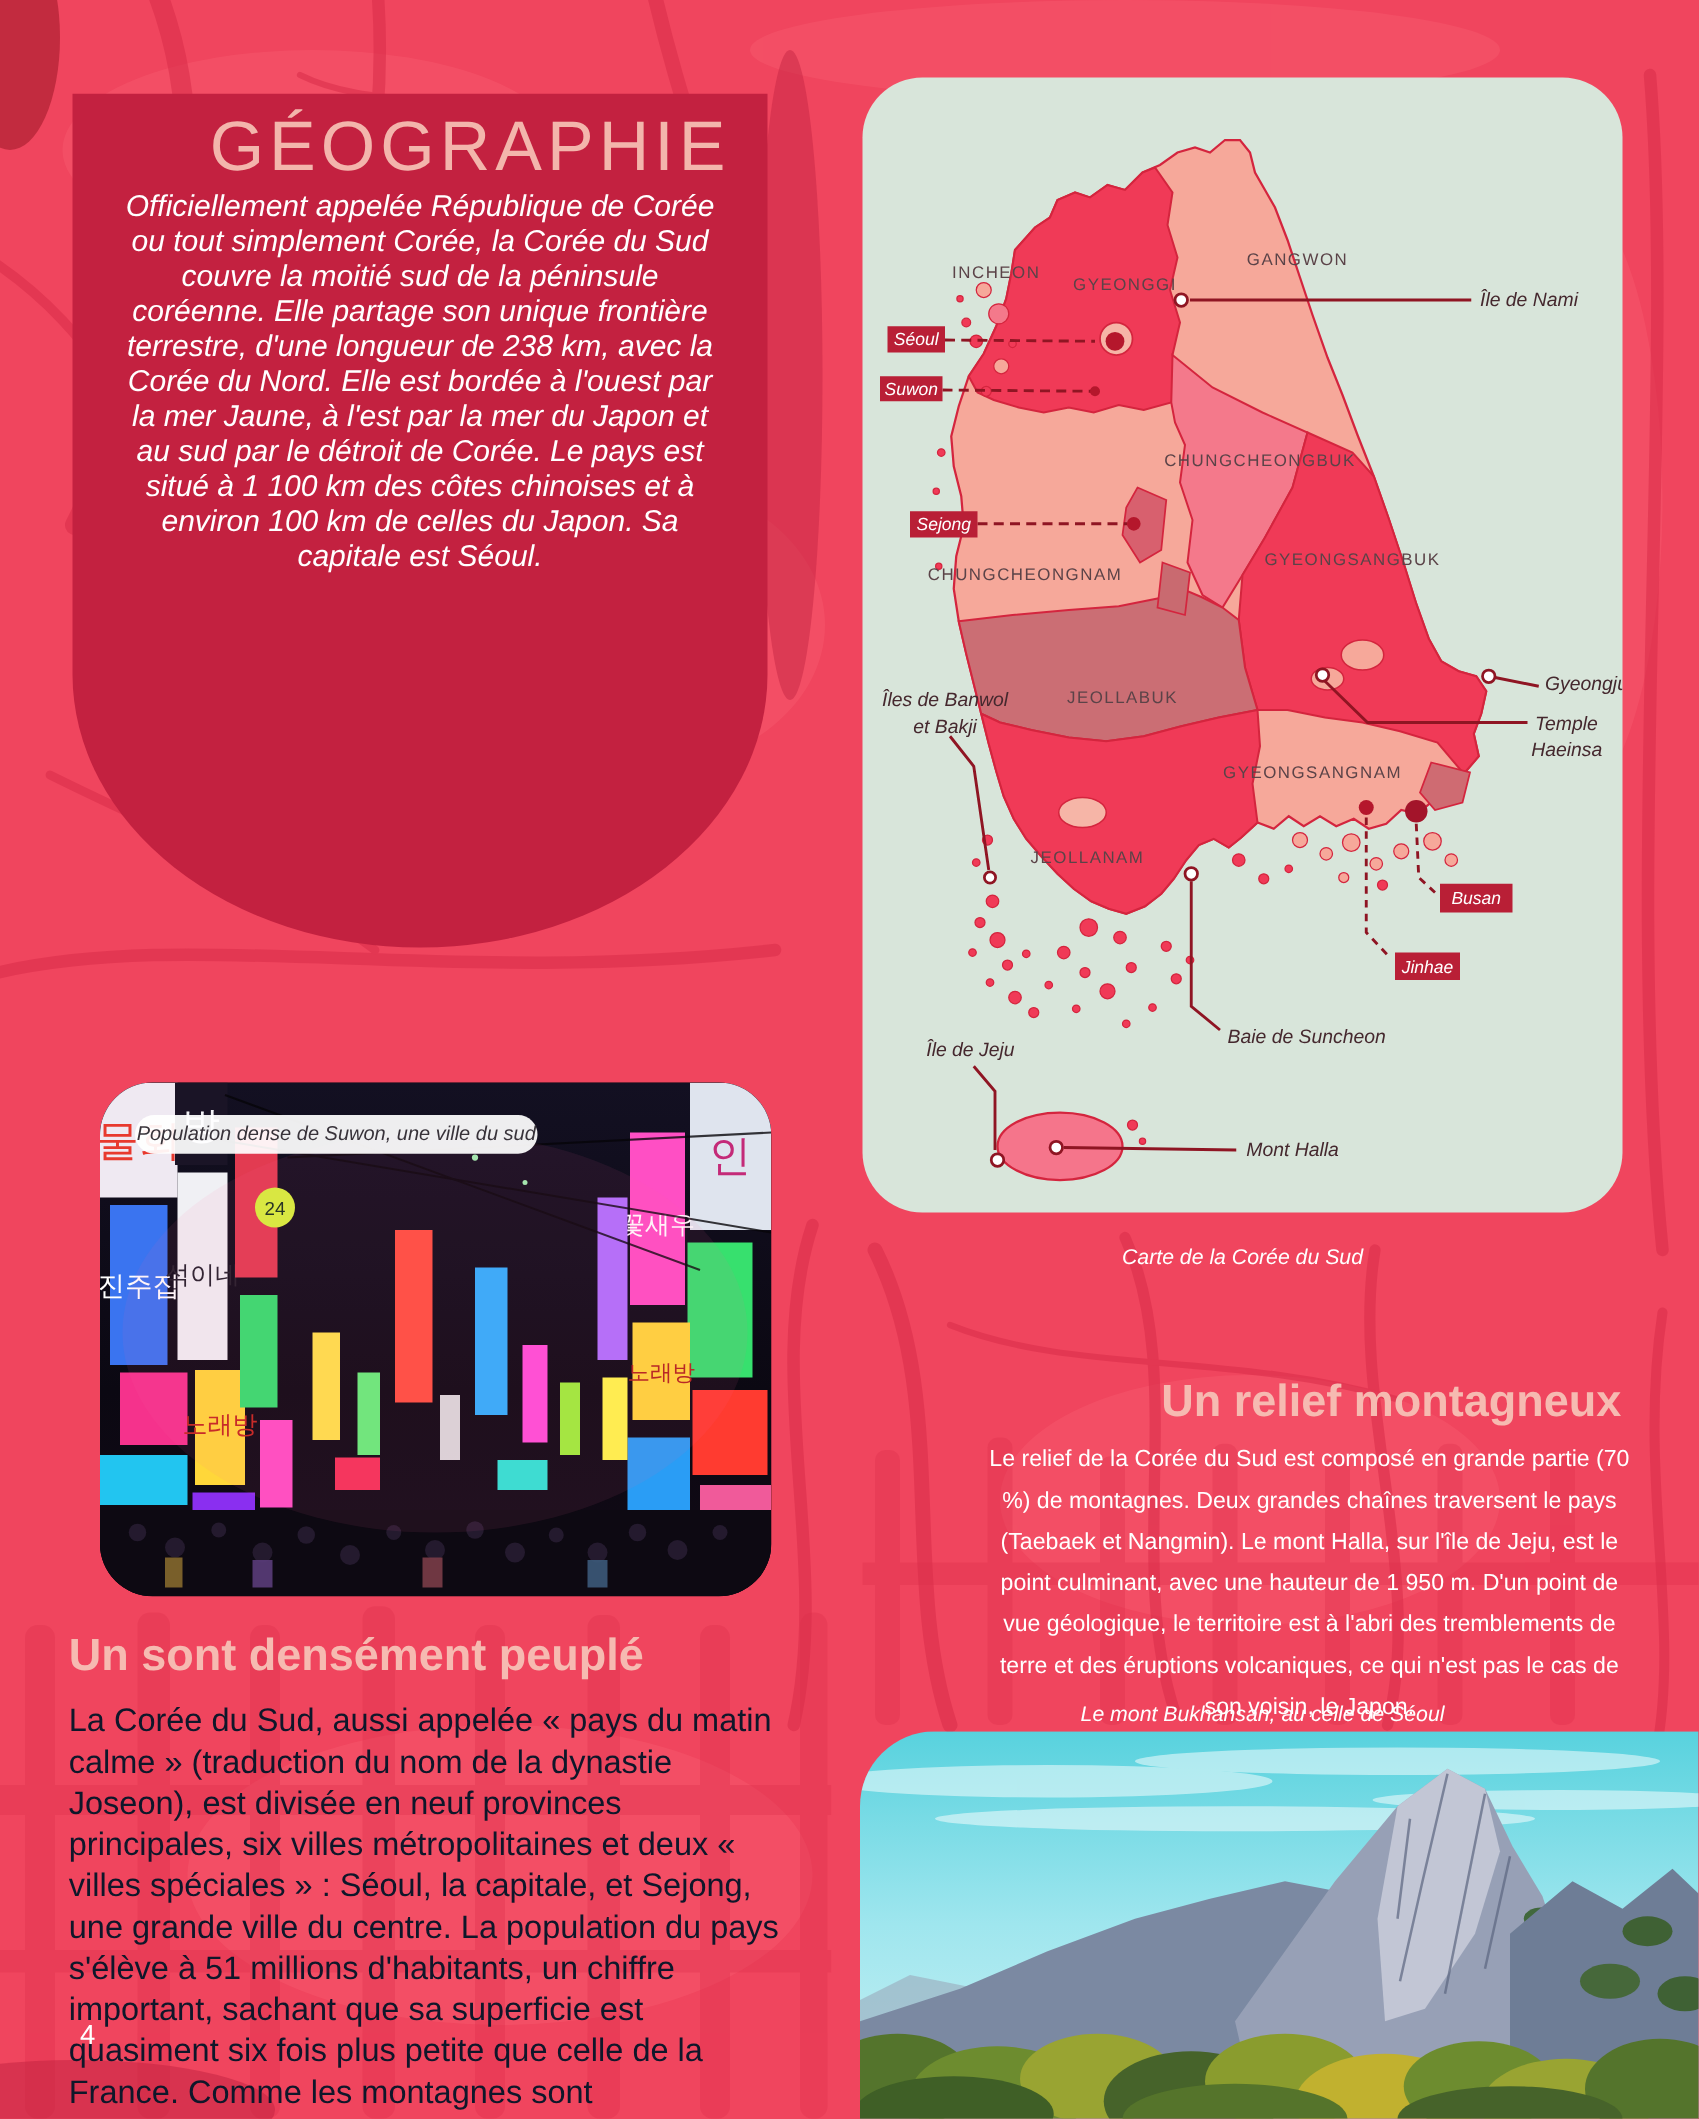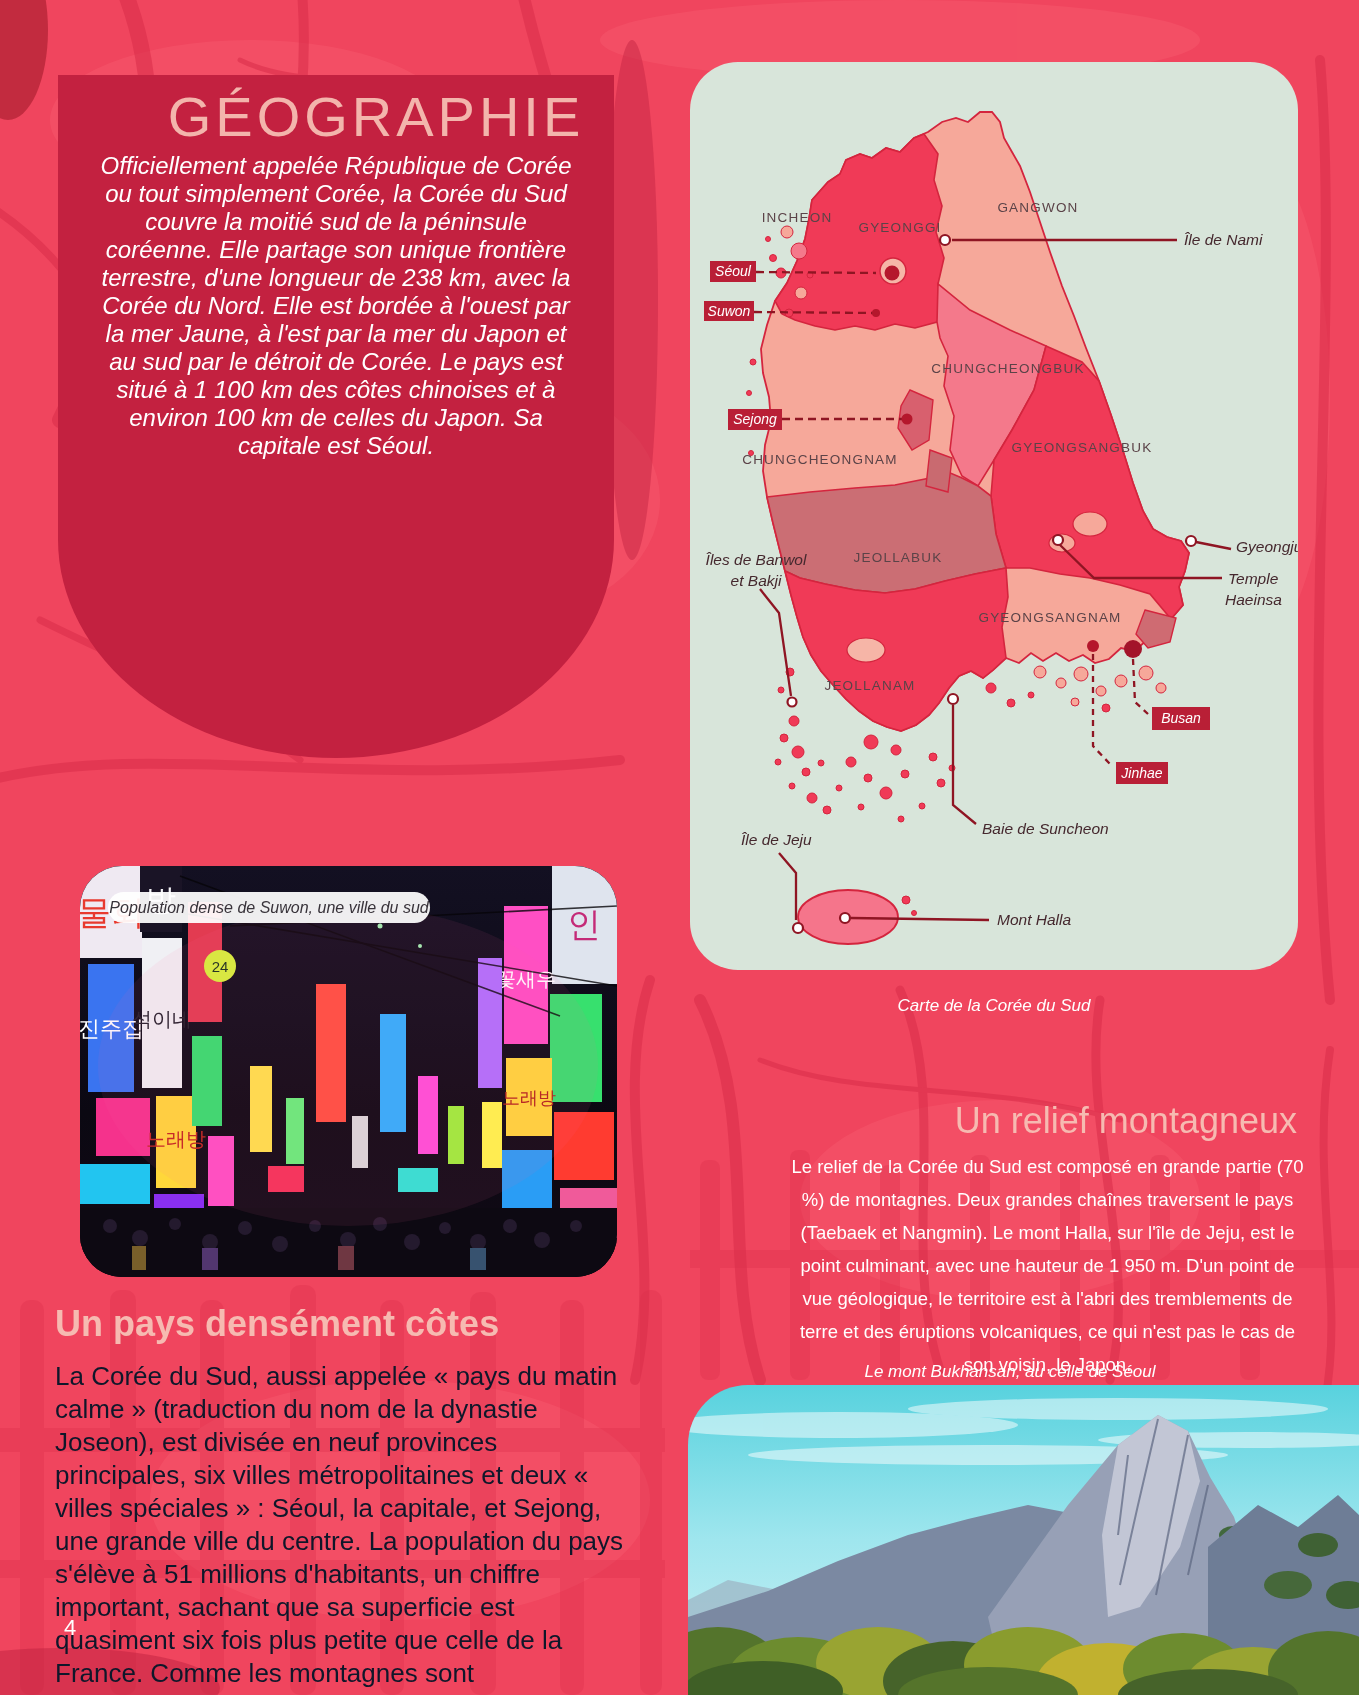--- a/index.html
+++ b/index.html
@@ -20,21 +20,21 @@
   .map-caption{left:690px;top:996px;width:608px;text-align:center;color:#ffffff;
         font-size:17px;font-style:italic;z-index:3;}
   
   .busan-photo{left:80px;top:866px;width:537px;height:411px;border-radius:42px;
         overflow:hidden;z-index:2;background:#0d0a13;}
   .busan-caption{left:108px;top:892px;width:322px;height:31px;background:rgba(255,255,255,.93);
         border-radius:17px;z-index:4;display:flex;align-items:center;justify-content:center;
         font-size:16px;font-style:italic;color:#38333a;}
   
   .relief-heading{left:690px;top:1100px;width:607px;text-align:right;color:#f6bab1;
-        font-size:36px;font-weight:normal;z-index:3;}
+        font-size:36px;font-weight:bold;z-index:3;}
   .relief-body{left:785px;top:1150px;width:525px;text-align:center;color:#ffffff;
         font-size:18.5px;line-height:33px;z-index:3;}
   .relief-caption{left:690px;top:1362px;width:640px;text-align:center;color:#ffffff;
         font-size:17px;font-style:italic;z-index:3;}
   
   .mount-photo{left:688px;top:1385px;width:671px;height:310px;border-top-left-radius:60px;
         overflow:hidden;z-index:2;}
   
   .peuple-heading{left:55px;top:1303px;width:600px;color:#f6bab1;
         font-size:36px;font-weight:bold;z-index:3;}
@@ -407,15 +407,15 @@
     <ellipse cx="495" cy="284" rx="60" ry="36" fill="#6d8c2f"></ellipse>
         <ellipse cx="565" cy="300" rx="68" ry="38" fill="#99a432"></ellipse>
     <ellipse cx="640" cy="286" rx="60" ry="40" fill="#54742c"></ellipse>
         <ellipse cx="75" cy="306" rx="80" ry="30" fill="#3f5f26"></ellipse>
     <ellipse cx="300" cy="310" rx="90" ry="28" fill="#55742b"></ellipse>
         <ellipse cx="520" cy="310" rx="90" ry="26" fill="#46632a"></ellipse>
   </g>
 </svg>
 </div>
 
-<div class="abs peuple-heading">Un pays densément côtes</div>
+<div class="abs peuple-heading">Un sont densément peuplé</div>
 <div class="abs peuple-body">La Corée du Sud, aussi appelée « pays du matin calme » (traduction du nom de la dynastie Joseon), est divisée en neuf provinces principales, six villes métropolitaines et deux « villes spéciales » : Séoul, la capitale, et Sejong, une grande ville du centre. La population du pays s'élève à 51 millions d'habitants, un chiffre important, sachant que sa superficie est quasiment six fois plus petite que celle de la France. Comme les montagnes sont omniprésentes, les zones habitables, surtout les grandes villes, sont très peuplées.</div>
 <div class="abs page-number">4</div>
 
 </body></html>

